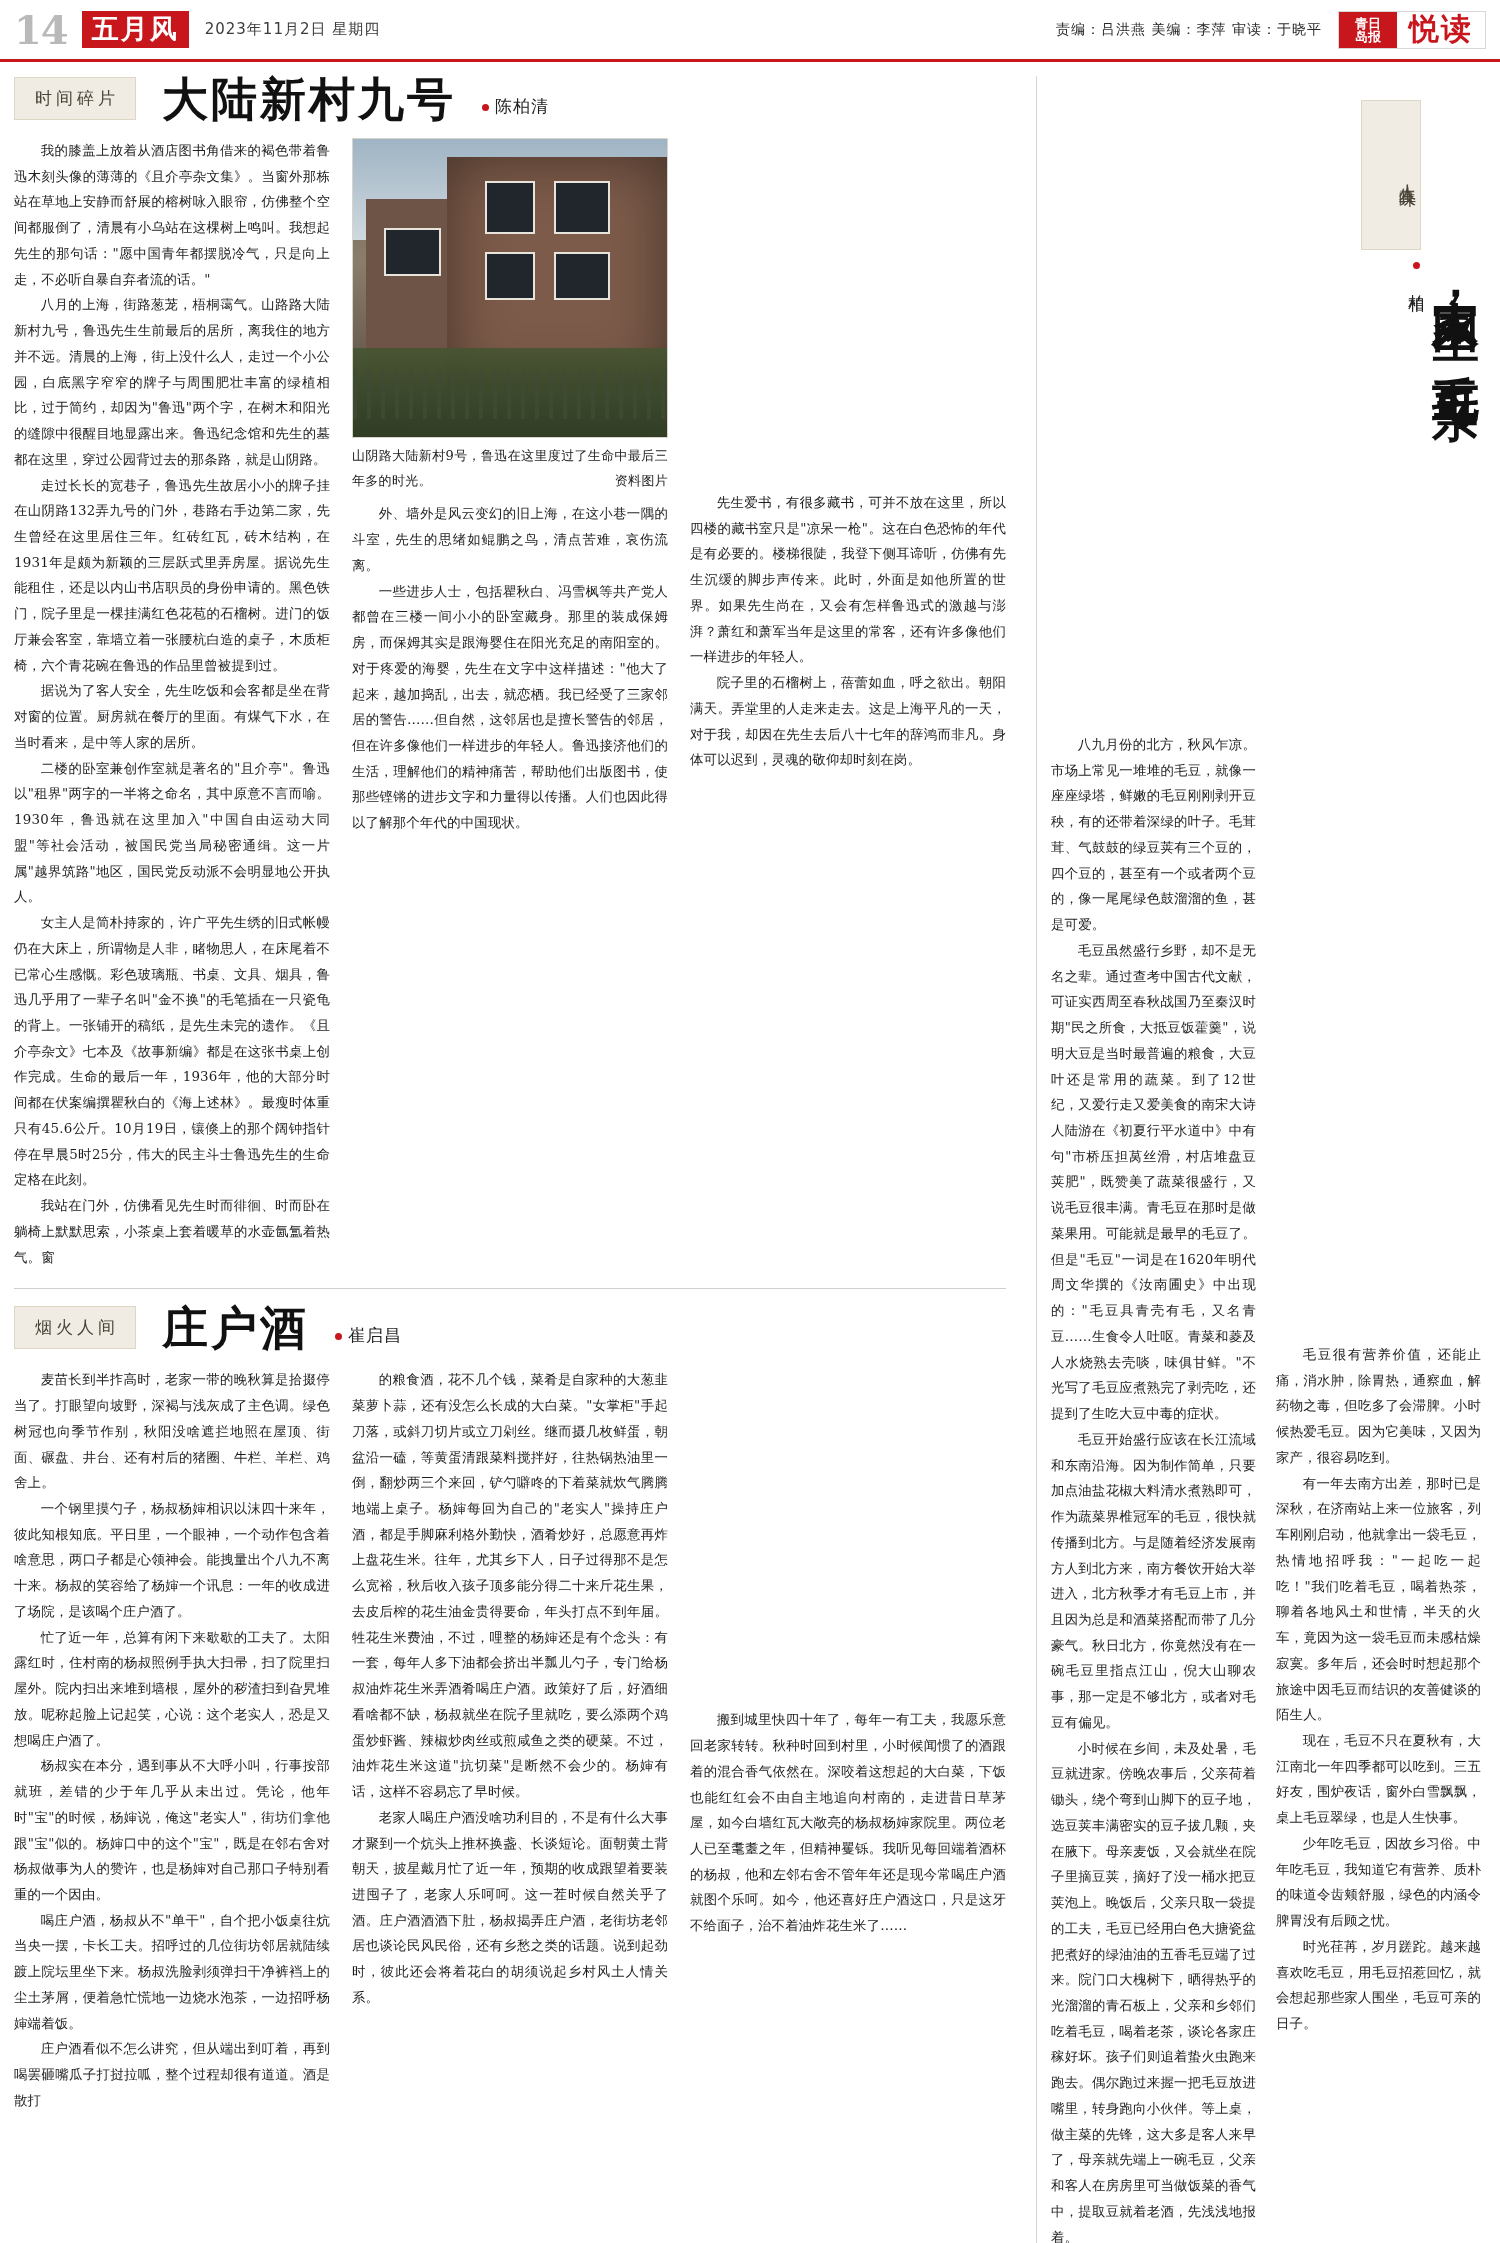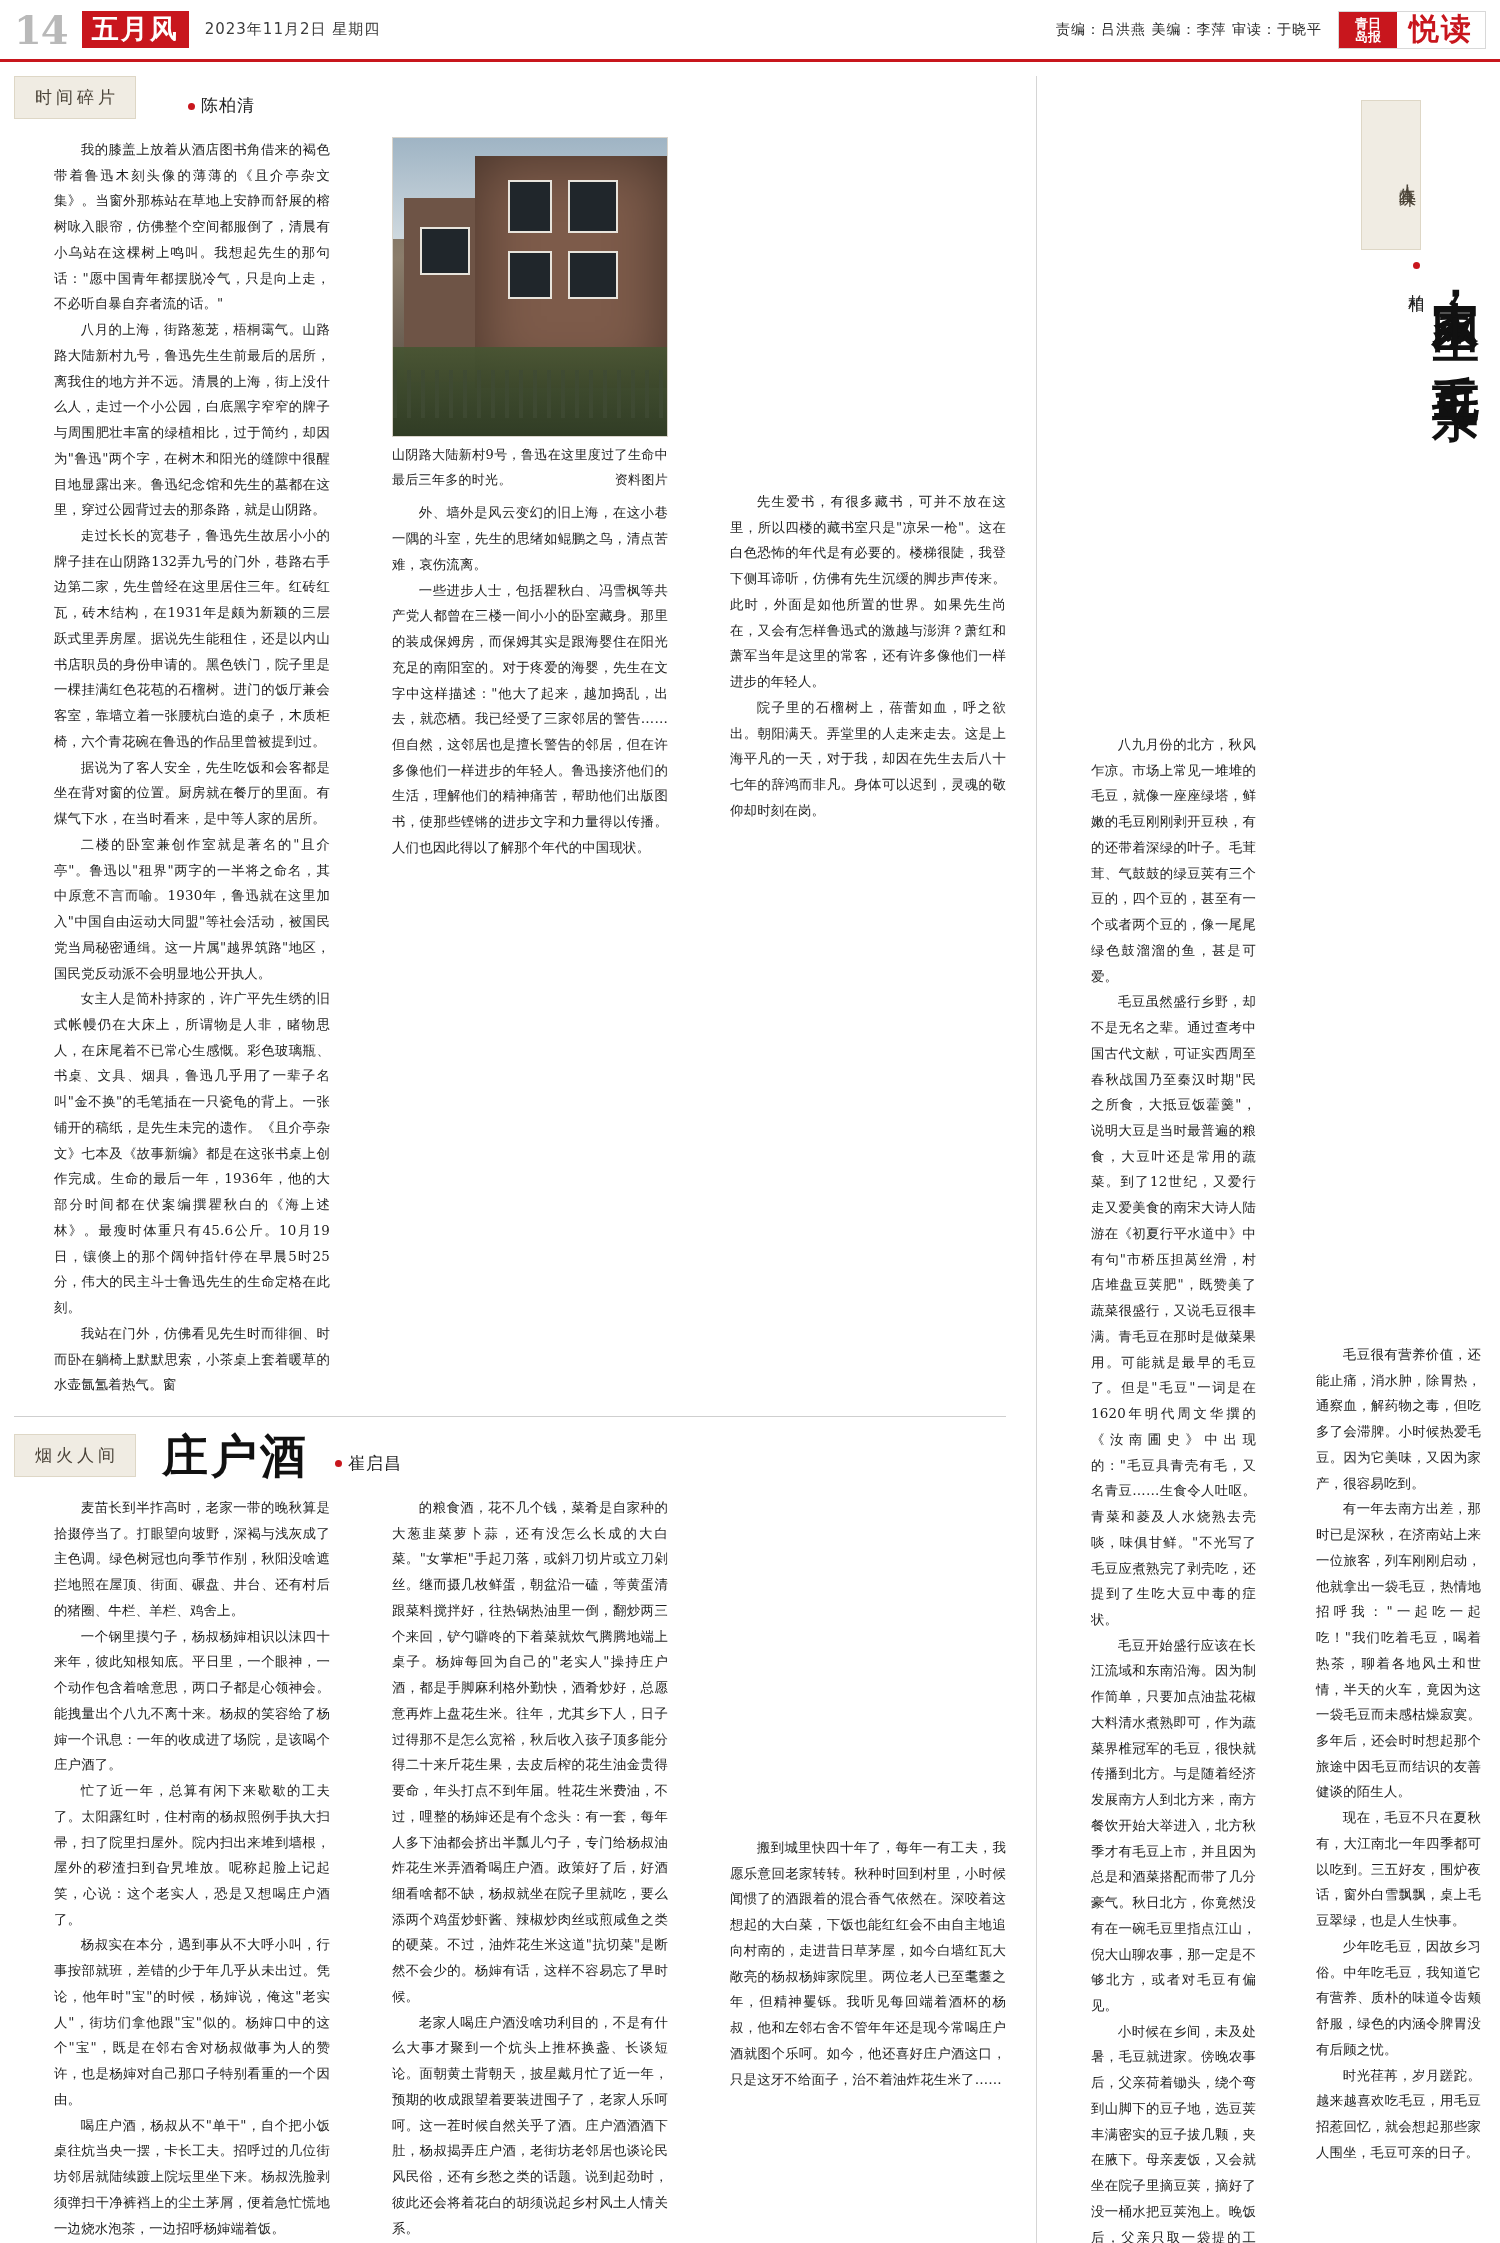--- a/index.html
+++ b/index.html
@@ -152,21 +152,21 @@
     border-radius: 50%;
     background: #c8161d;
     margin-right: 6px;
     vertical-align: middle;
   }
 
   .cols-3 {
     display: flex;
     gap: 22px;
   }
-  .col { flex: 1; margin-left: 40px; }
+  .col { flex: 1; }
   .body-text {
     font-family: "DejaVu Serif", "Liberation Serif", serif;
     font-size: 13.4px;
     line-height: 1.92;
     color: #1d1d1d;
     text-align: justify;
     text-justify: inter-ideograph;
     letter-spacing: 0.2px;
   }
   .body-text p { margin: 0 0 0 0; text-indent: 2em; }
@@ -298,20 +298,21 @@
     </div>
   </div>
 
   <div class="content">
 
     <div class="left-zone">
 
       <div class="article">
         <div class="art-header">
           <div class="section-tag">时间碎片</div>
+          <div class="art-title">大陆新村九号</div>
           <div class="byline">
             <span class="dot"></span><span>陈柏清</span>
           </div>
         </div>
 
         <div class="cols-3">
           <div class="col body-text">
             <p>我的膝盖上放着从酒店图书角借来的褐色带着鲁迅木刻头像的薄薄的《且介亭杂文集》。当窗外那栋站在草地上安静而舒展的榕树咏入眼帘，仿佛整个空间都服倒了，清晨有小乌站在这棵树上鸣叫。我想起先生的那句话："愿中国青年都摆脱冷气，只是向上走，不必听自暴自弃者流的话。"</p>
             <p>八月的上海，街路葱茏，梧桐霭气。山路路大陆新村九号，鲁迅先生生前最后的居所，离我住的地方并不远。清晨的上海，街上没什么人，走过一个小公园，白底黑字窄窄的牌子与周围肥壮丰富的绿植相比，过于简约，却因为"鲁迅"两个字，在树木和阳光的缝隙中很醒目地显露出来。鲁迅纪念馆和先生的墓都在这里，穿过公园背过去的那条路，就是山阴路。</p>
             <p>走过长长的宽巷子，鲁迅先生故居小小的牌子挂在山阴路132弄九号的门外，巷路右手边第二家，先生曾经在这里居住三年。红砖红瓦，砖木结构，在1931年是颇为新颖的三层跃式里弄房屋。据说先生能租住，还是以内山书店职员的身份申请的。黑色铁门，院子里是一棵挂满红色花苞的石榴树。进门的饭厅兼会客室，靠墙立着一张腰杭白造的桌子，木质柜椅，六个青花碗在鲁迅的作品里曾被提到过。</p>

